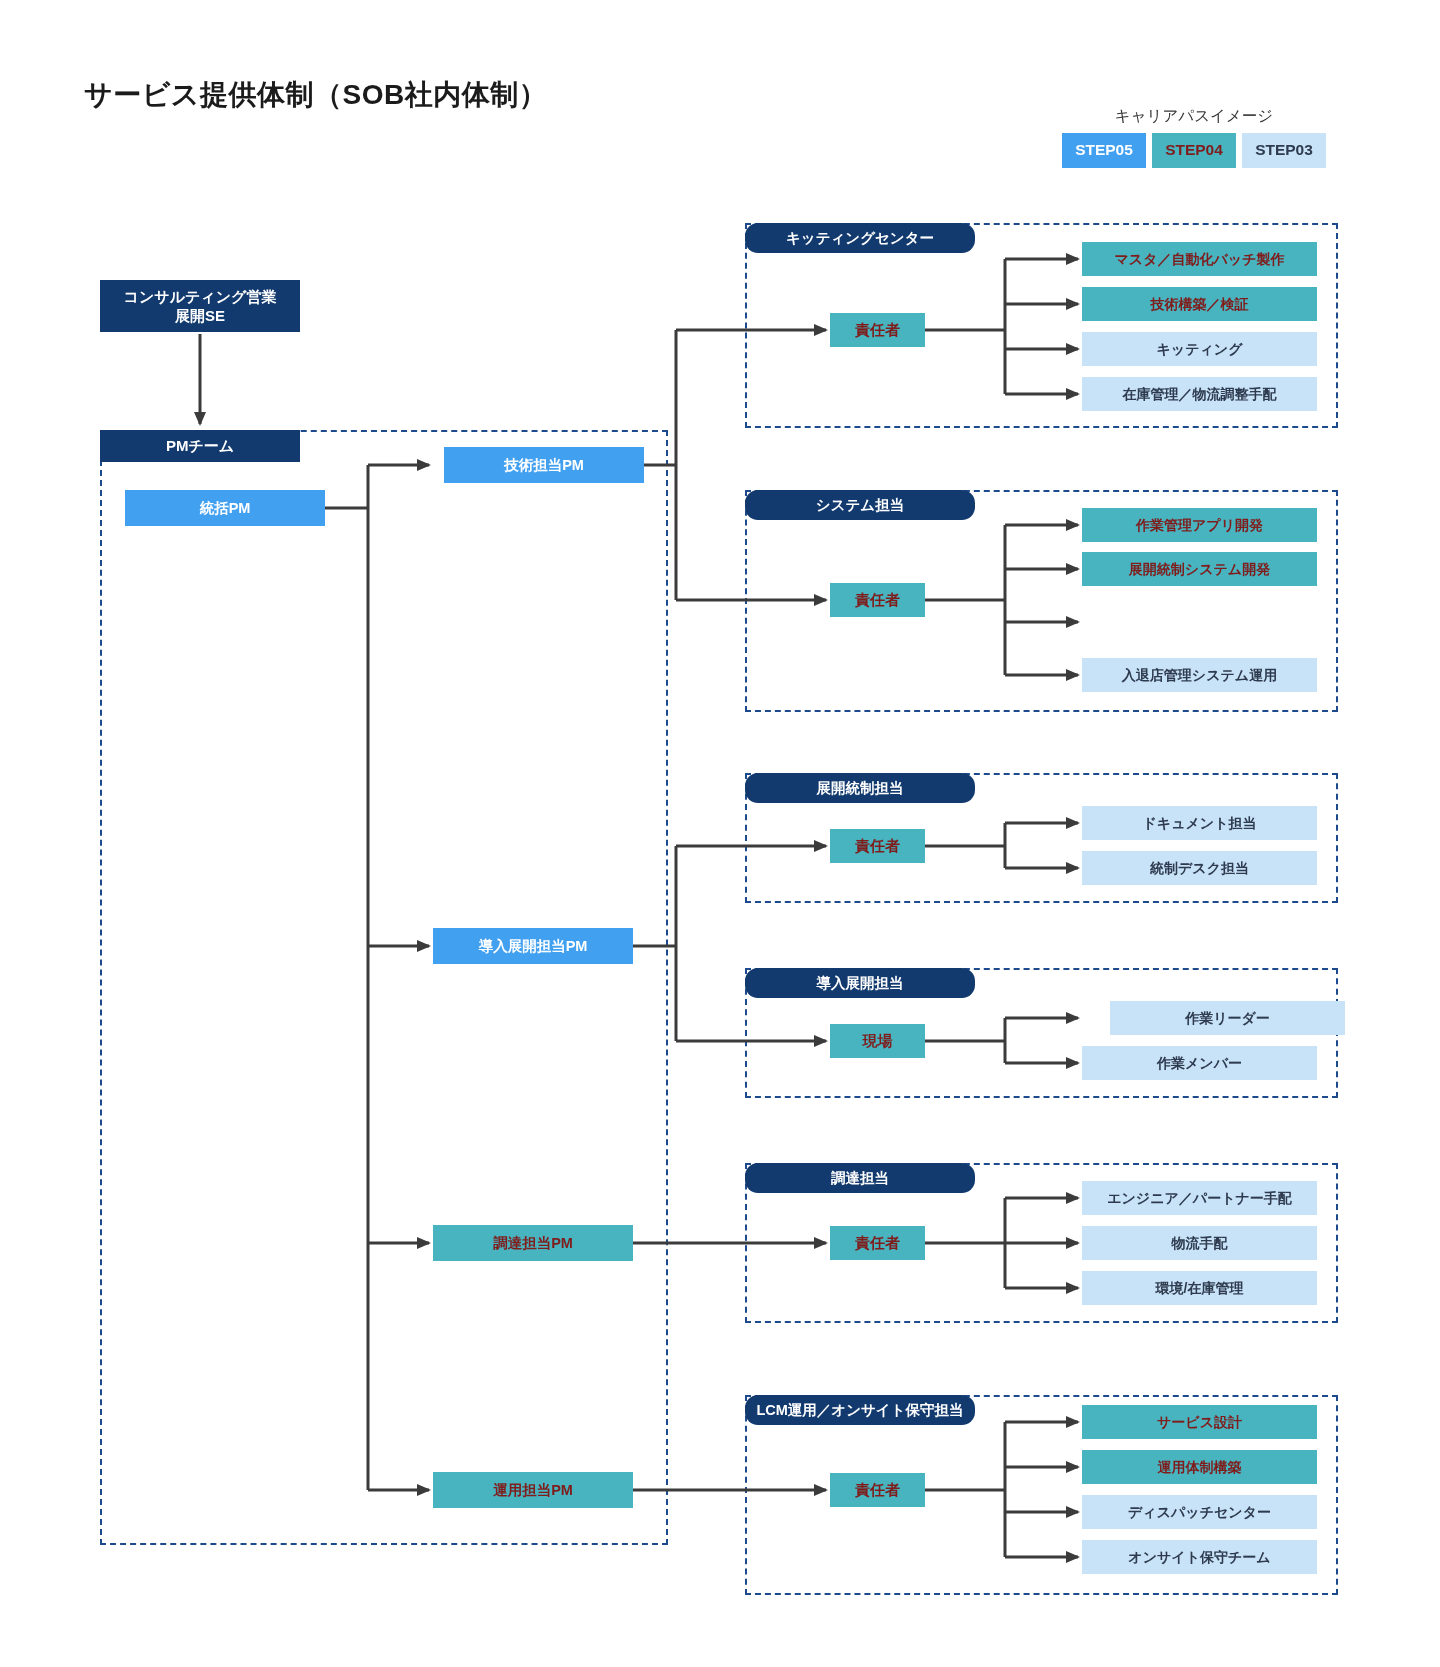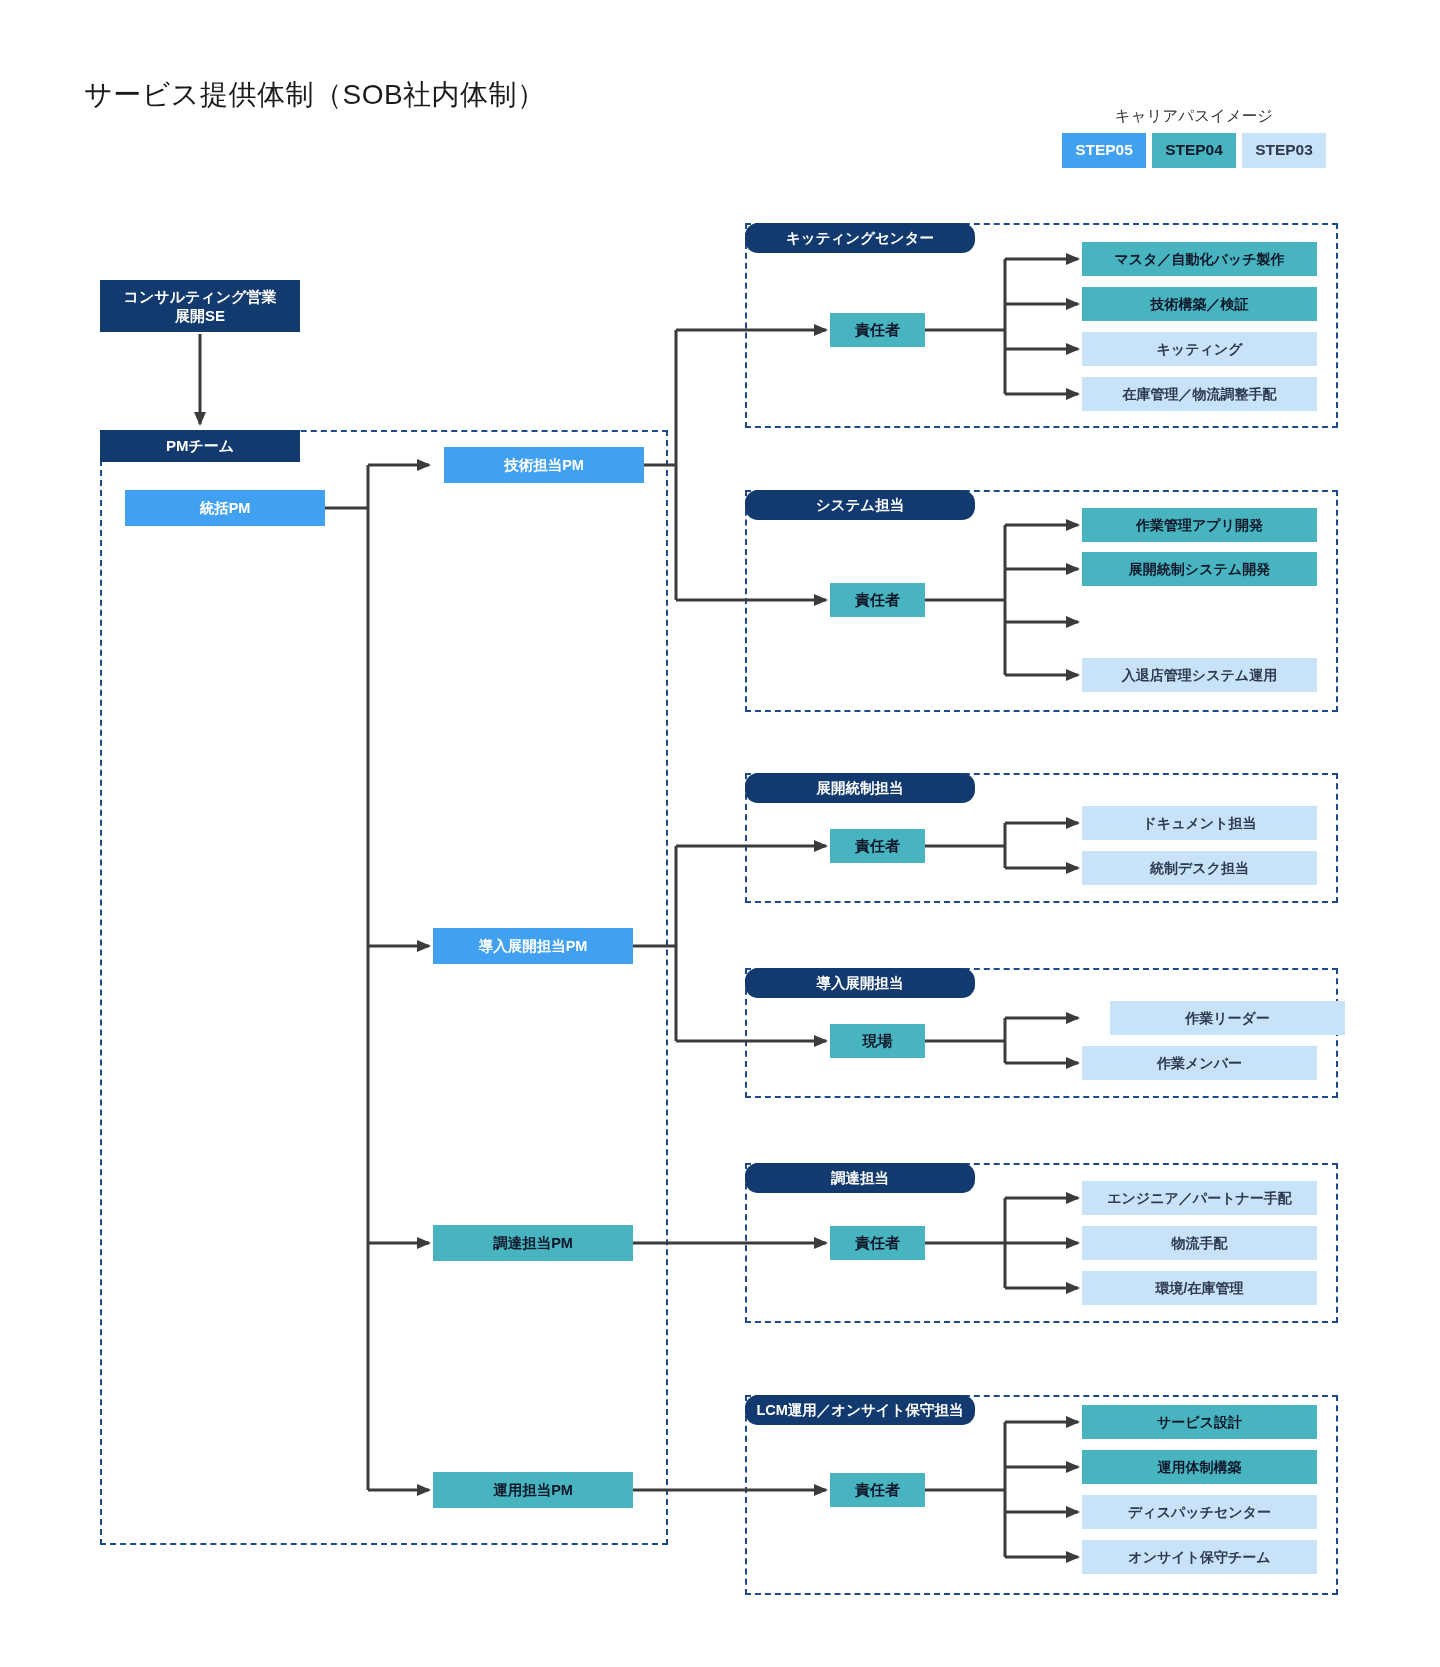--- a/index.html
+++ b/index.html
@@ -10,24 +10,24 @@
     --border-dash:#1c4a8c;
     --arrow:#3b3b3b;
     --text-dark:#2e3b4e;
   }
   body{margin:0;background:#fff;font-family:"Liberation Sans","DejaVu Sans",sans-serif;}
   .canvas{position:relative;width:1440px;height:1667px;background:#fff;overflow:hidden;}
   .abs{position:absolute;box-sizing:border-box;}
   .box{display:flex;align-items:center;justify-content:center;text-align:center;white-space:pre-line;line-height:1.3;}
   .navy{background:var(--navy);color:#fff;font-weight:700;}
   .lv-step05{background:var(--step05);color:#fff;font-weight:600;}
-  .lv-step04{background:var(--step04);color:#0f172a;font-weight:600;}
+  .lv-step04{background:var(--step04);color:#7f1d1d;font-weight:600;}
   .lv-step03{background:var(--step03);color:var(--text-dark);font-weight:600;}
   .dashed{border:2px dashed var(--border-dash);}
-  .page-title{font-size:28px;font-weight:400;color:#1b1b1b;letter-spacing:.5px;}
+  .page-title{font-size:28px;font-weight:700;color:#1b1b1b;letter-spacing:.5px;}
   .legend-label{font-size:15.5px;color:#333;text-align:center;}
   .legend-step{font-size:15.5px;text-align:center;}
   .group-header{font-size:14.5px;border-radius:13px;}
   .mid-box{font-size:15px;}
   .leaf{font-size:14px;}
   .pm-box{font-size:14.5px;}
   svg.connectors{position:absolute;left:0;top:0;pointer-events:none;}
   .connectors line,.connectors polyline{stroke:var(--arrow);stroke-width:3;fill:none;}
   .connectors marker path{fill:var(--arrow);}
 </style>

